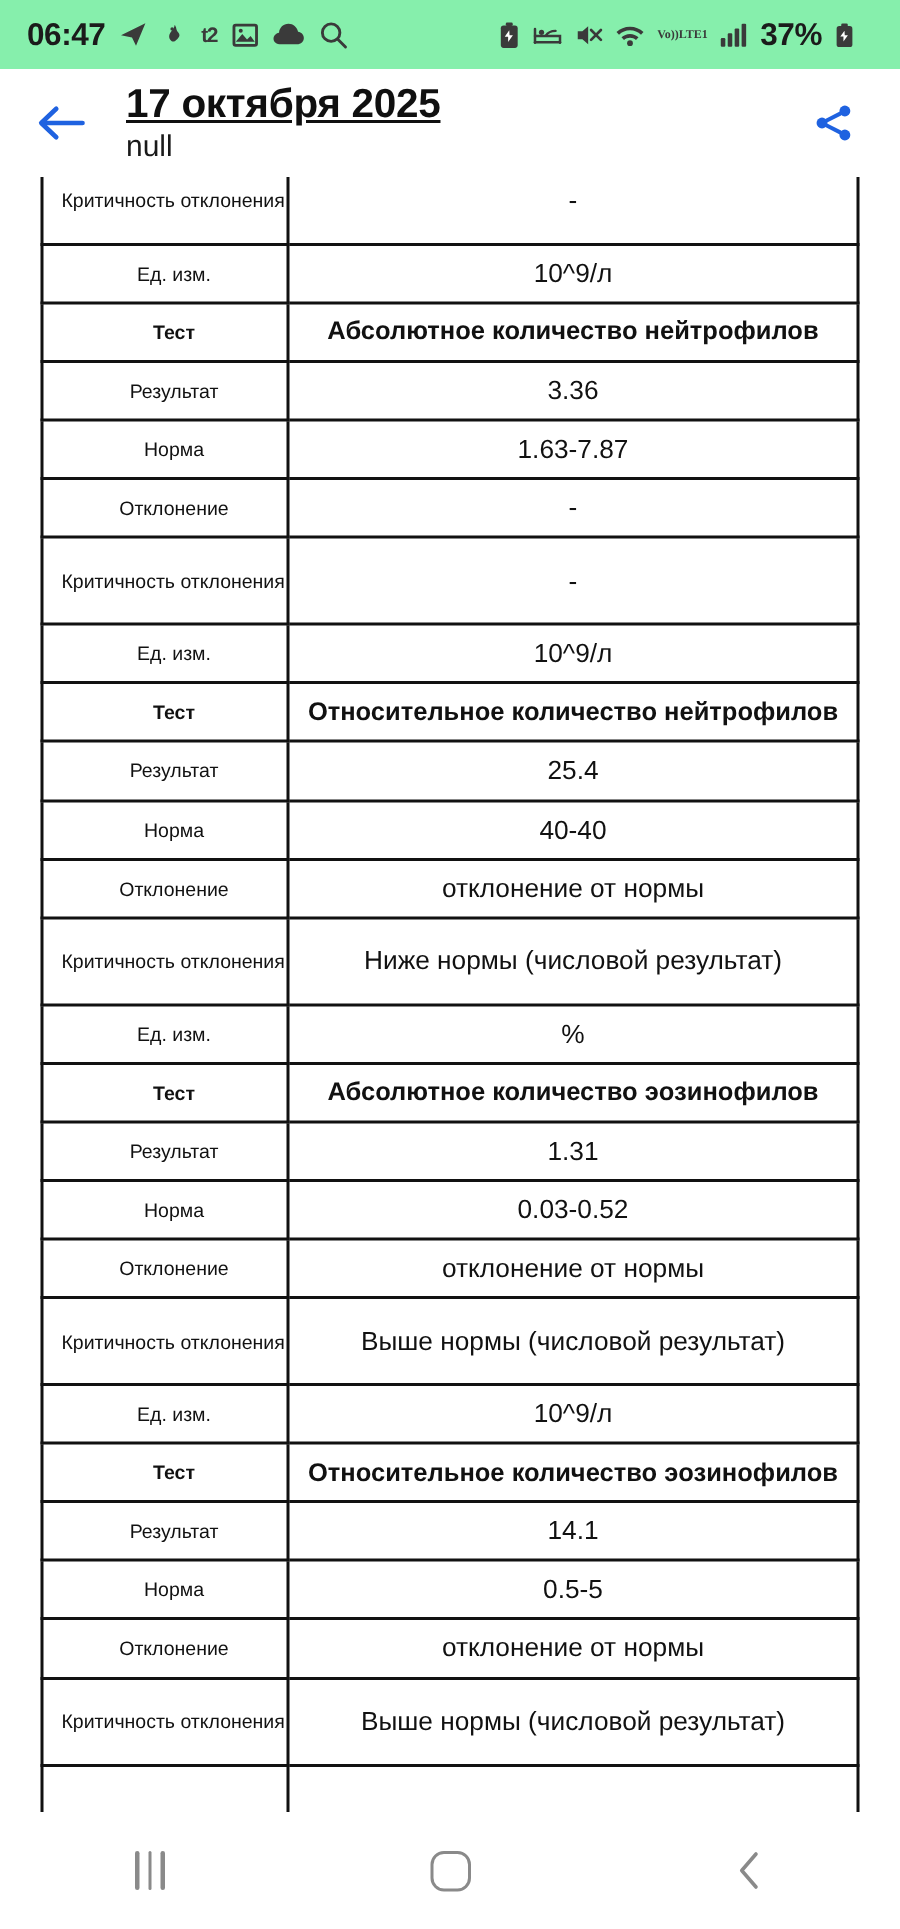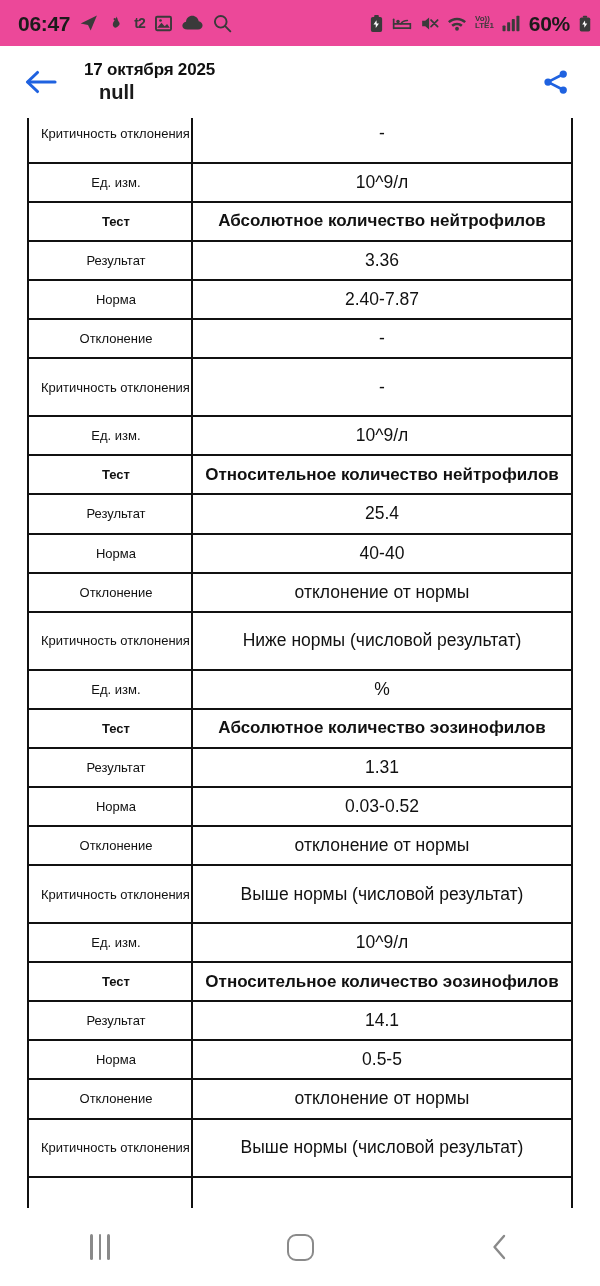--- a/index.html
+++ b/index.html
@@ -15,23 +15,23 @@
     color: #000000;
     position: relative;
   }
 
   
   .status-bar {
     height: 46px;
     display: flex;
     align-items: center;
     justify-content: space-between;
-    padding: 0 8px 0 18px;
+    padding: 0 30px 0 18px;
     box-sizing: border-box;
-    background: #ec4899;
+    background: #86efac;
   }
   .status-left {
     display: flex;
     align-items: center;
     gap: 9px;
   }
   .status-clock {
     font-size: 21px;
     font-weight: 600;
     letter-spacing: -0.3px;
@@ -58,24 +58,25 @@
   }
   .t2-badge {
     font-size: 14px;
     font-weight: 700;
     color: #3a3a3a;
     line-height: 1;
     letter-spacing: -1px;
   }
   .volte-stack {
     display: inline-flex;
-    flex-direction: column;
-    align-items: flex-start;
+    flex-direction: row;
+    align-items: flex-end;
     line-height: 0.85;
     color: #3a3a3a;
+    font-family: Liberation Serif, serif;
   }
   .volte-stack .v1 { font-size: 8px; font-weight: 700; }
   .volte-stack .v2 { font-size: 8px; font-weight: 700; }
 
   
   .app-bar {
     height: 72px;
     display: flex;
     align-items: center;
     padding: 0 22px 0 18px;
@@ -92,33 +93,33 @@
     cursor: pointer;
   }
   .titles {
     flex: 1;
     margin-left: 20px;
     display: flex;
     flex-direction: column;
     justify-content: center;
   }
   .title-main {
-    font-size: 17px;
+    font-size: 27px;
     font-weight: 700;
     color: #101010;
     line-height: 1.12;
     letter-spacing: -0.2px;
+    text-decoration: underline;
   }
   .title-sub {
     font-size: 20px;
-    font-weight: 700;
+    font-weight: 400;
     color: #1a1a1a;
     line-height: 1.2;
     margin-top: 1px;
-    margin-left: 15px;
   }
   .share-btn {
     width: 44px;
     height: 44px;
     display: flex;
     align-items: center;
     justify-content: center;
     flex: none;
     cursor: pointer;
   }
@@ -286,21 +287,21 @@
       <span class="v2">LTE1</span>
     </span>
     <span class="sicon">
       <svg width="19" height="17" viewBox="0 0 20 18" fill="#3a3a3a">
           <rect x="0.5" y="11" width="3.2" height="6.2" rx="0.8"></rect>
           <rect x="5.4" y="7.6" width="3.2" height="9.6" rx="0.8"></rect>
           <rect x="10.3" y="4.2" width="3.2" height="13" rx="0.8"></rect>
           <rect x="15.2" y="0.8" width="3.2" height="16.4" rx="0.8"></rect>
         </svg>
     </span>
-    <span class="battery-pct">60%</span>
+    <span class="battery-pct">37%</span>
     <span class="sicon">
       <svg width="14" height="19" viewBox="0 0 16 20" fill="#3a3a3a">
           <rect x="2" y="3" width="12" height="16" rx="2"></rect>
           <rect x="5.5" y="1" width="5" height="2.4" rx="1"></rect>
           <path d="M8 6.5 4.8 11h2.4v3.8L10.6 10H8.2z" fill="#fff"></path>
         </svg>
     </span>
   </div>
 </div>
 
@@ -339,21 +340,21 @@
         <tr class="row-1line">
           <td class="label-cell strong">Тест</td>
           <td class="value-cell strong">Абсолютное количество нейтрофилов</td>
         </tr>
         <tr class="row-1line">
           <td class="label-cell">Результат</td>
           <td class="value-cell">3.36</td>
         </tr>
         <tr class="row-1line">
           <td class="label-cell">Норма</td>
-          <td class="value-cell">2.40-7.87</td>
+          <td class="value-cell">1.63-7.87</td>
         </tr>
         <tr class="row-1line">
           <td class="label-cell">Отклонение</td>
           <td class="value-cell">-</td>
         </tr>
         <tr class="row-2line">
           <td class="label-cell">Критичность отклонения</td>
           <td class="value-cell">-</td>
         </tr>
         <tr class="row-1line">

